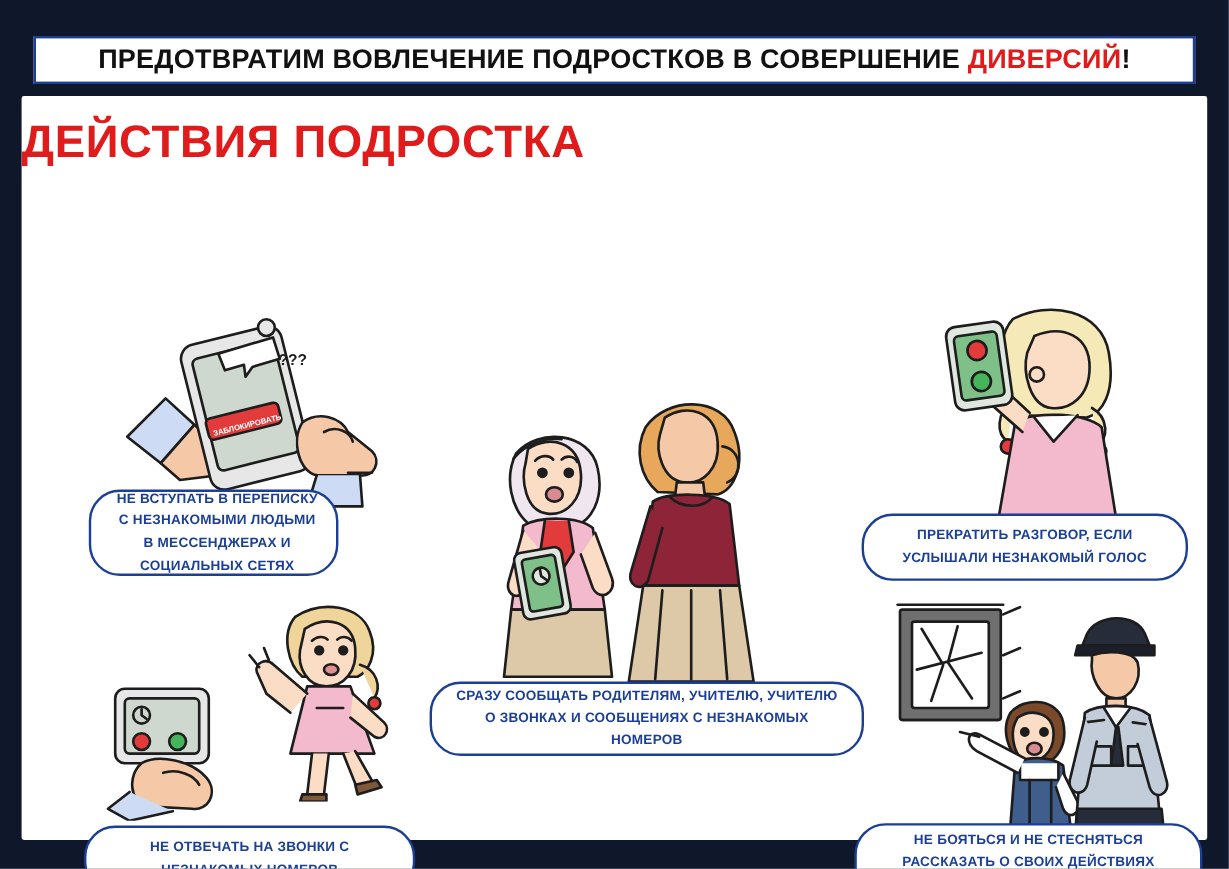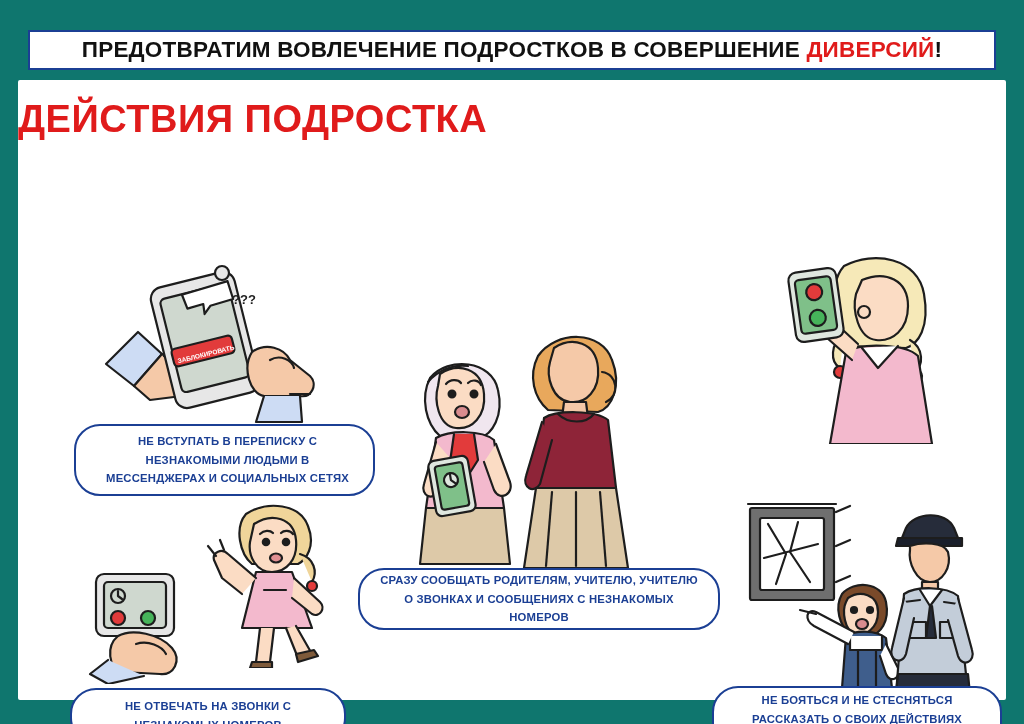--- a/index.html
+++ b/index.html
@@ -4,21 +4,21 @@
 <style>
   * { box-sizing: border-box; }
   html, body {
     margin: 0; padding: 0;
     width: 1024px; height: 724px;
     font-family: "Liberation Sans", sans-serif;
   }
   #poster {
     position: relative;
     width: 1024px; height: 724px;
-    background: #0f766e;
+    background: #0f172a;
     overflow: hidden;
   }
   
   .banner {
     position: absolute;
     left: 28px; top: 30px;
     width: 968px; height: 40px;
     background: #ffffff;
     border: 2px solid #1b3f94;
     display: flex; align-items: center; justify-content: center;
@@ -56,21 +56,21 @@
     background: #ffffff;
     color: #1b3f94;
     font-size: 11.3px;
     font-weight: bold;
     letter-spacing: 0.2px;
     line-height: 1.65;
     text-align: center;
     display: flex; align-items: center; justify-content: center;
     padding: 6px 14px;
   }
-  .c1 { left: 56px;  top: 344px; width: 301px; height: 72px; padding-left: 20px; }
+  .c1 { left: 56px;  top: 328px; width: 208px; height: 72px; padding-left: 20px; }
   .c2 { left: 700px; top: 348px; width: 272px; height: 56px; }
   .c3 { left: 340px; top: 488px; width: 362px; height: 62px; }
   .c4 { left: 52px;  top: 608px; width: 276px; height: 56px; }
   .c5 { left: 694px; top: 606px; width: 290px; height: 66px; }
   
   .credit {
     position: absolute;
     right: 24px; bottom: 4px;
     font-size: 10.5px;
     color: #ffffff;
@@ -300,20 +300,23 @@
         <path d="M158 100 L146 150 C142 162 156 168 160 156 L168 120" fill="#c3cdd9"></path>
         <path d="M212 100 L226 152 C230 164 216 170 212 158 L202 122" fill="#c3cdd9"></path>
 
         <path d="M152 176 L222 176 L224 196 L150 196 Z" fill="#262c3a"></path>
       </g>
     </svg>
 
     <div class="callout c1">
       <span>НЕ ВСТУПАТЬ В ПЕРЕПИСКУ С НЕЗНАКОМЫМИ ЛЮДЬМИ В МЕССЕНДЖЕРАХ И СОЦИАЛЬНЫХ СЕТЯХ</span>
     </div>
+    <div class="callout c2">
+      <span>ПРЕКРАТИТЬ РАЗГОВОР, ЕСЛИ УСЛЫШАЛИ НЕЗНАКОМЫЙ ГОЛОС</span>
+    </div>
     <div class="callout c3">
       <span>СРАЗУ СООБЩАТЬ РОДИТЕЛЯМ, УЧИТЕЛЮ, УЧИТЕЛЮ О ЗВОНКАХ И СООБЩЕНИЯХ С НЕЗНАКОМЫХ НОМЕРОВ</span>
     </div>
     <div class="callout c4">
       <span>НЕ ОТВЕЧАТЬ НА ЗВОНКИ С НЕЗНАКОМЫХ НОМЕРОВ</span>
     </div>
     <div class="callout c5">
       <span>НЕ БОЯТЬСЯ И НЕ СТЕСНЯТЬСЯ РАССКАЗАТЬ О СВОИХ ДЕЙСТВИЯХ РОДИТЕЛЯМ, УЧИТЕЛЮ, ОПЕКУНАМ</span>
     </div>
 

